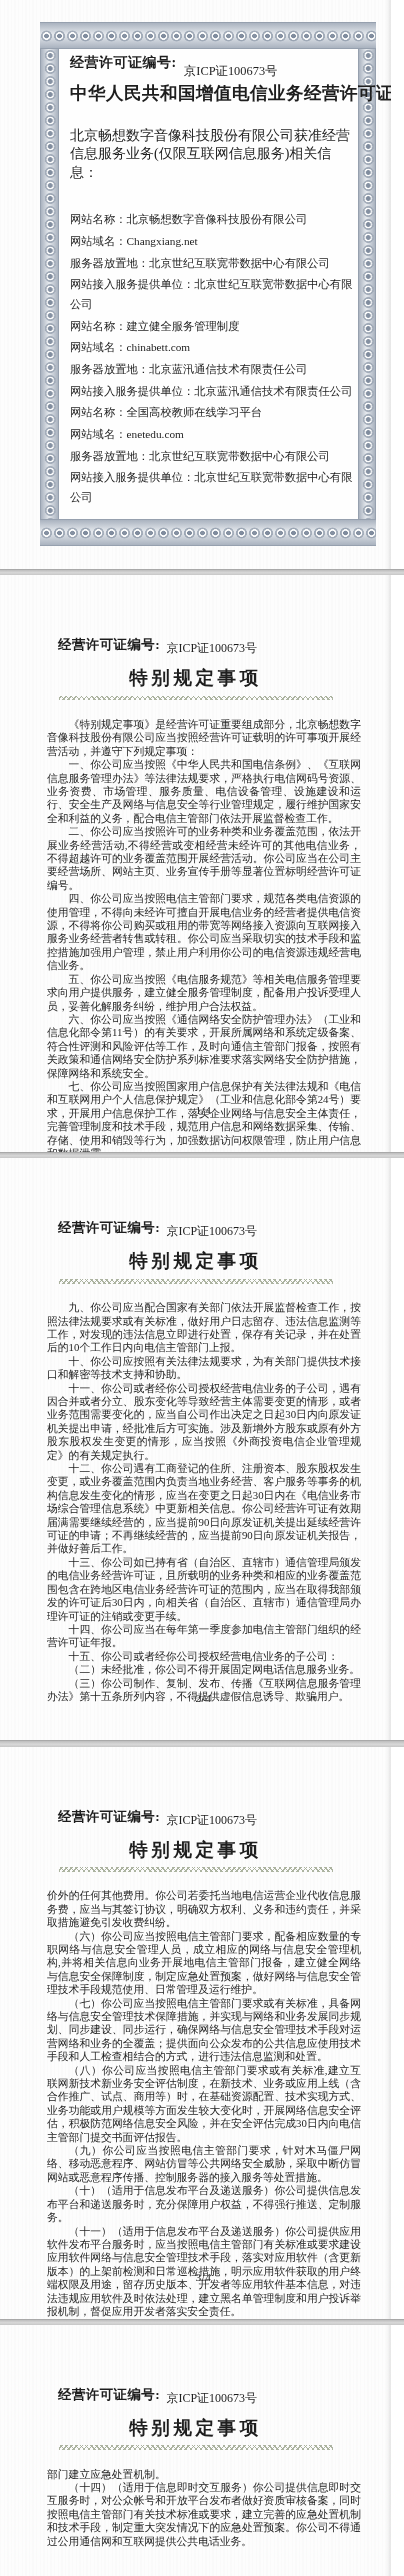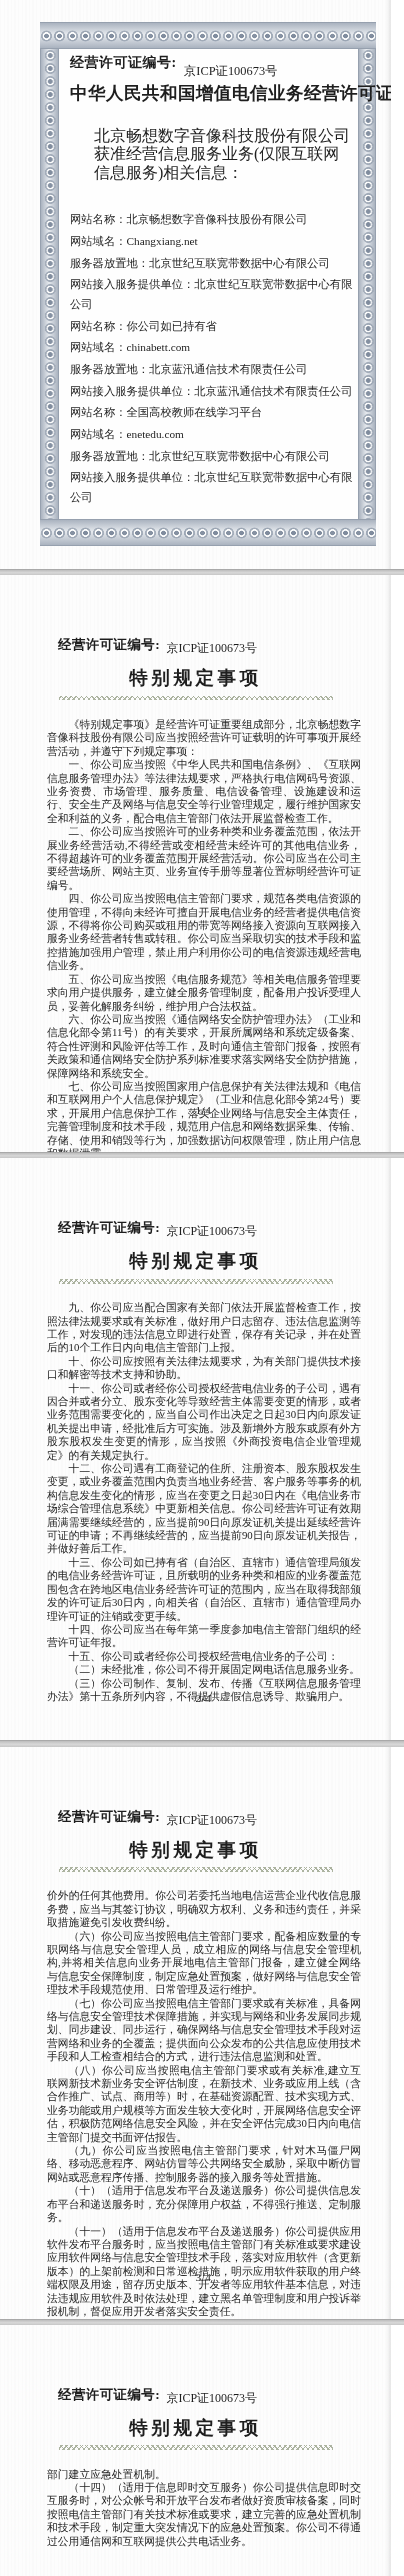--- a/index.html
+++ b/index.html
@@ -66,21 +66,21 @@
   }
   .lic-line { display: flex; align-items: flex-start; }
   .lic-label { font-size: 14px; font-weight: bold; letter-spacing: 0.5px; }
   .lic-no { font-size: 12.4px; margin-left: 7.2px; position: relative; top: 8.8px; }
   .cert-title {
     margin-top: 9.3px; text-align: left;
     font-size: 17.5px; font-weight: bold; letter-spacing: 0.5px;
     white-space: nowrap;
   }
   .cert-subtitle { margin-top: 4.6px; text-align: center; font-size: 15.5px; font-weight: bold; }
-  .cert-intro { margin-top: 21.6px; font-size: 16px; line-height: 18.5px; margin-left: 24px; }
+  .cert-intro { margin-top: 21.6px; font-size: 14px; line-height: 18.5px; }
   .cert-rows { margin-top: 28px; }
   .crow { font-size: 11.3px; line-height: 19.6px; margin-bottom: 2.1px; }
   
   .prov { }
   #page-p1 { height: 577px; }
   #page-p2 { height: 582px; }
   #page-p3 { height: 572px; }
   #page-p4 { height: 548px; }
   .phead { margin: 61px 0 0 58px; display: flex; align-items: flex-start; }
   .phead .lic-label { font-size: 13.4px; }
@@ -121,21 +121,21 @@
         <span class="lic-label">经营许可证编号:</span>
         <span class="lic-no">京ICP证100673号</span>
       </div>
       <h1 class="cert-title">中华人民共和国增值电信业务经营许可证</h1>
       <p class="cert-intro">北京畅想数字音像科技股份有限公司获准经营信息服务业务(仅限互联网信息服务)相关信息：</p>
       <div class="cert-rows">
           <p class="crow"><span class="clabel">网站名称：</span><span class="cvalue">北京畅想数字音像科技股份有限公司</span></p>
           <p class="crow"><span class="clabel">网站域名：</span><span class="cvalue">Changxiang.net</span></p>
           <p class="crow"><span class="clabel">服务器放置地：</span><span class="cvalue">北京世纪互联宽带数据中心有限公司</span></p>
           <p class="crow"><span class="clabel">网站接入服务提供单位：</span><span class="cvalue">北京世纪互联宽带数据中心有限公司</span></p>
-          <p class="crow"><span class="clabel">网站名称：</span><span class="cvalue">你公司如已持有省</span></p>
+          <p class="crow"><span class="clabel">网站名称：</span><span class="cvalue">建立健全服务管理制度</span></p>
           <p class="crow"><span class="clabel">网站域名：</span><span class="cvalue">chinabett.com</span></p>
           <p class="crow"><span class="clabel">服务器放置地：</span><span class="cvalue">北京蓝汛通信技术有限责任公司</span></p>
           <p class="crow"><span class="clabel">网站接入服务提供单位：</span><span class="cvalue">北京蓝汛通信技术有限责任公司</span></p>
           <p class="crow"><span class="clabel">网站名称：</span><span class="cvalue">全国高校教师在线学习平台</span></p>
           <p class="crow"><span class="clabel">网站域名：</span><span class="cvalue">enetedu.com</span></p>
           <p class="crow"><span class="clabel">服务器放置地：</span><span class="cvalue">北京世纪互联宽带数据中心有限公司</span></p>
           <p class="crow"><span class="clabel">网站接入服务提供单位：</span><span class="cvalue">北京世纪互联宽带数据中心有限公司</span></p>
         </div>
     </div>
   </div>

